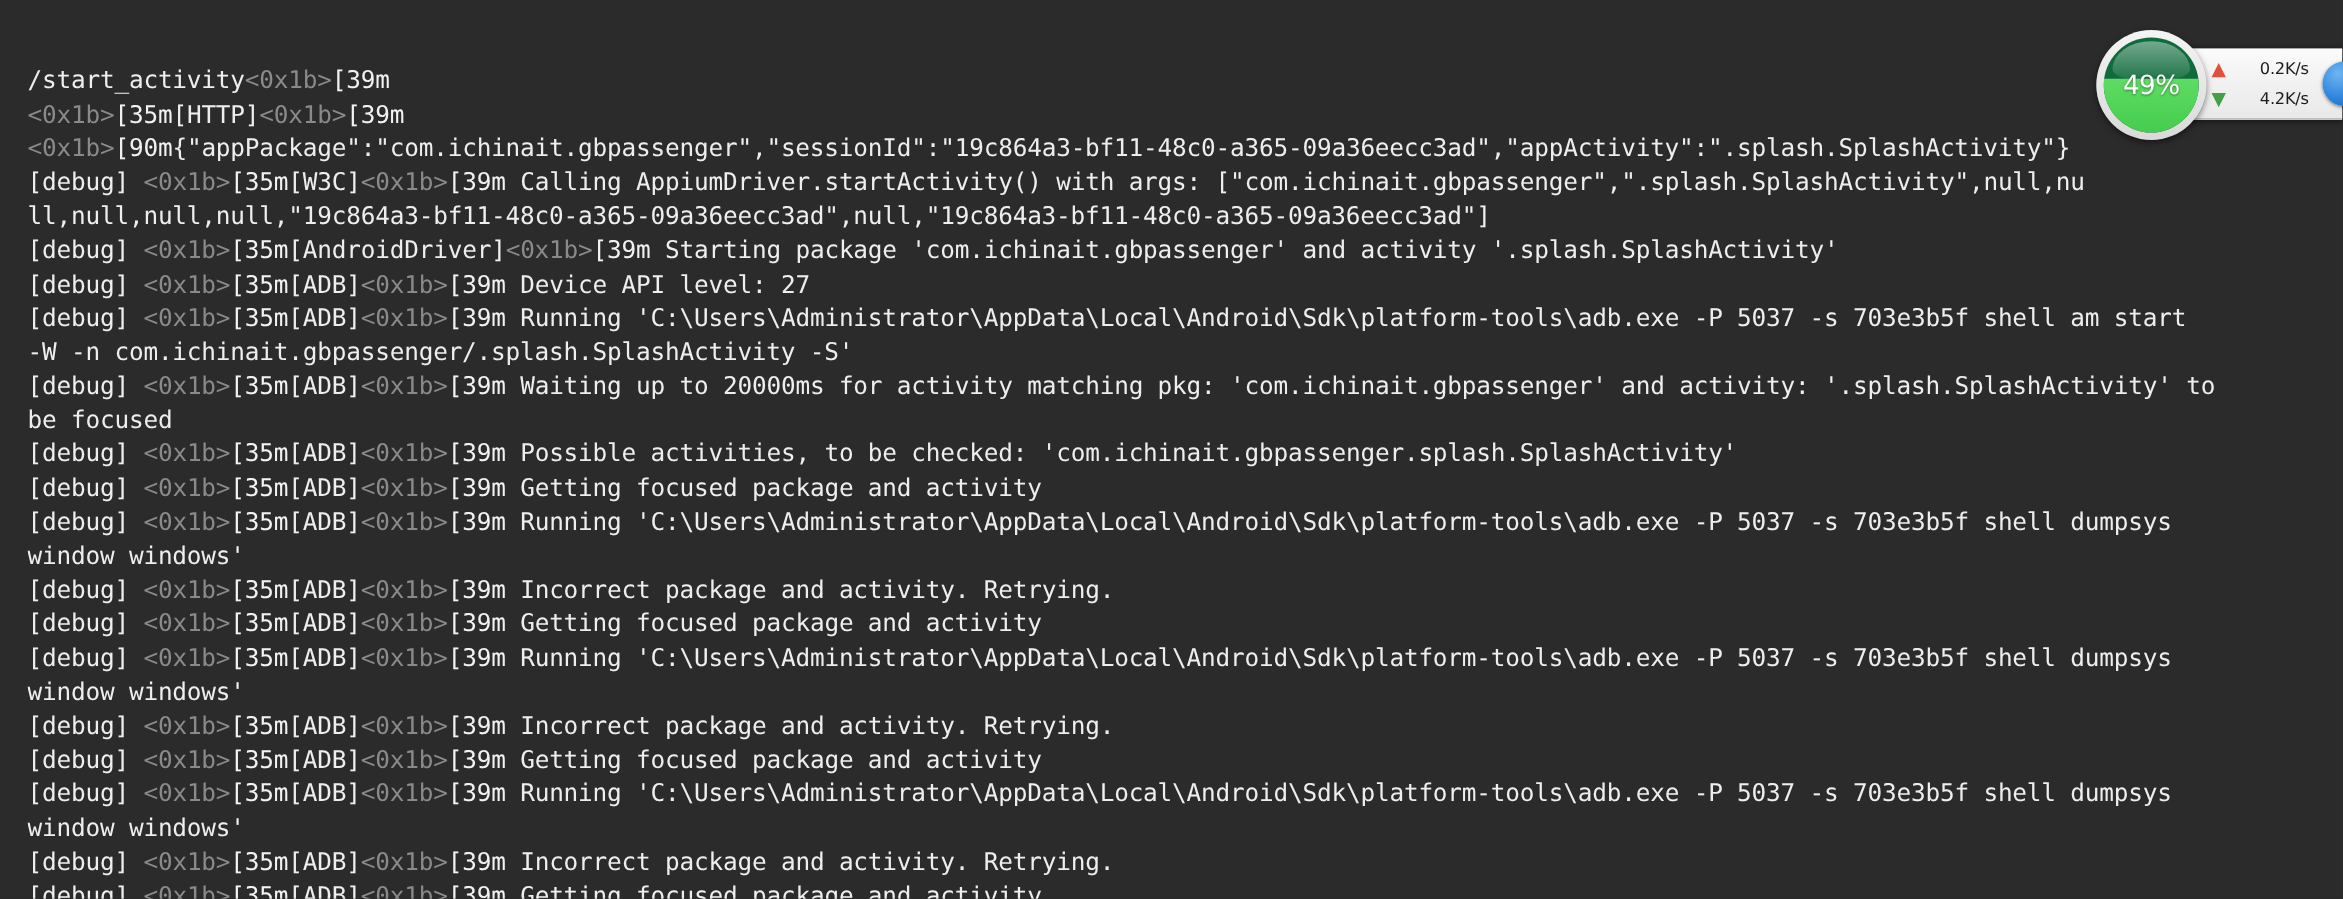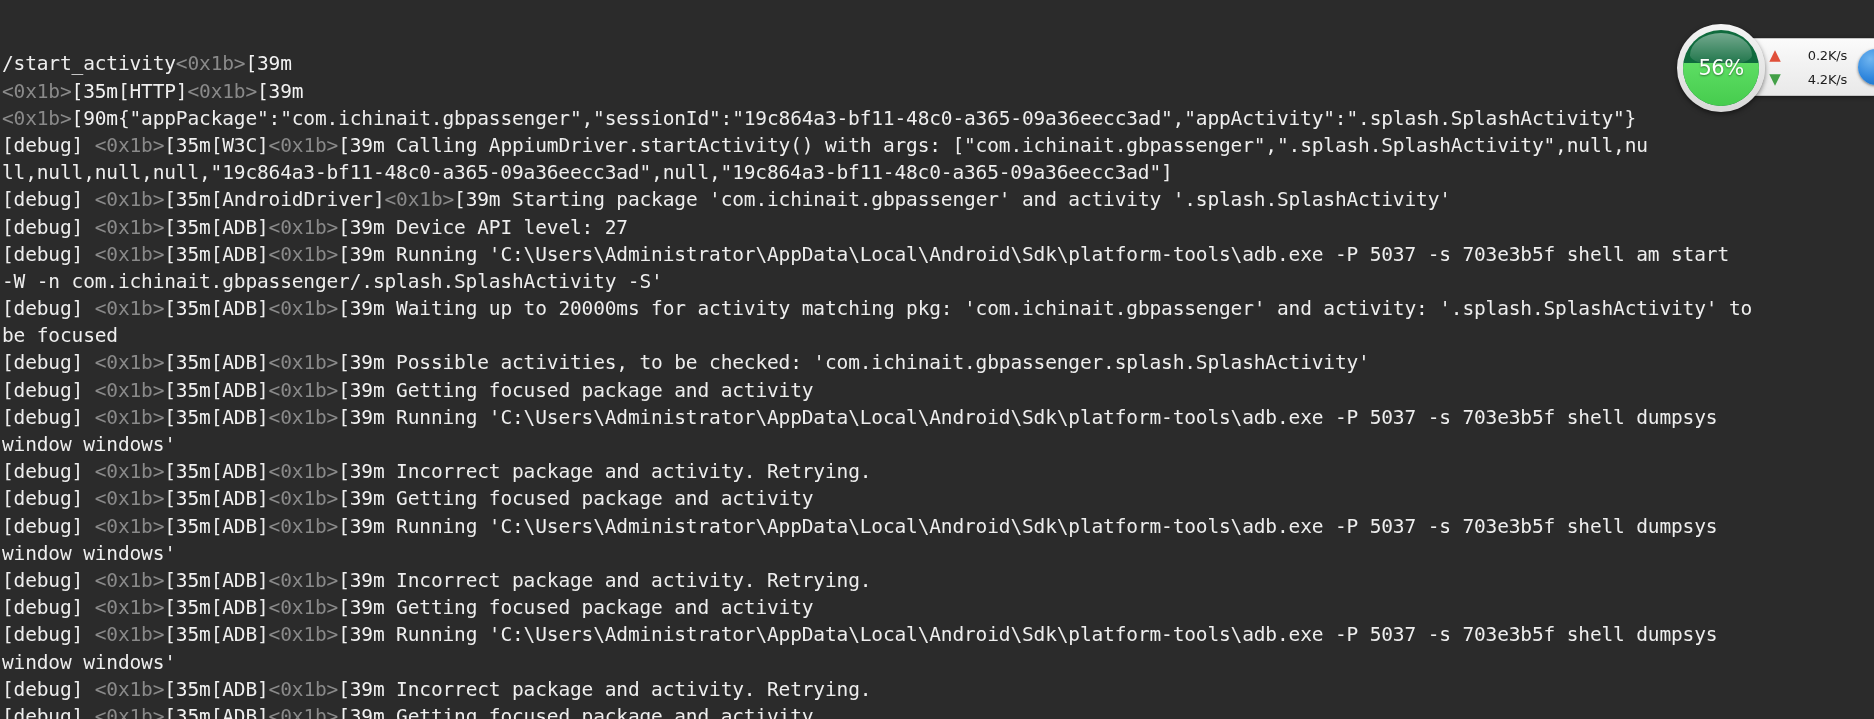--- a/index.html
+++ b/index.html
@@ -31,20 +31,21 @@
   }
   #log-lines {
     display: block;
     margin-top: -4px;
   }
   .log-line {
     display: block;
     white-space: pre;
     height: 27.2px;
     overflow: hidden;
+    margin-left: 20px;
   }
   
   .esc   { color: #8a8a8a; }
   .tag   { color: #f2f2f2; }
   .txt   { color: #eeeeee; }
 
   
   #sysmon {
     position: absolute;
     left: 1718px;
@@ -161,21 +162,21 @@
 <div id="terminal">
   <div id="log-lines"><span class="log-line"><span class="txt">/start_activity</span><span class="esc">&lt;0x1b&gt;</span><span class="tag">[39m</span></span><span class="log-line"><span class="esc">&lt;0x1b&gt;</span><span class="tag">[35m</span><span class="txt">[HTTP]</span><span class="esc">&lt;0x1b&gt;</span><span class="tag">[39m</span></span><span class="log-line"><span class="esc">&lt;0x1b&gt;</span><span class="tag">[90m</span><span class="txt">{"appPackage":"com.ichinait.gbpassenger","sessionId":"19c864a3-bf11-48c0-a365-09a36eecc3ad","appActivity":".splash.SplashActivity"}</span></span><span class="log-line"><span class="txt">[debug] </span><span class="esc">&lt;0x1b&gt;</span><span class="tag">[35m</span><span class="txt">[W3C]</span><span class="esc">&lt;0x1b&gt;</span><span class="tag">[39m</span><span class="txt"> Calling AppiumDriver.startActivity() with args: ["com.ichinait.gbpassenger",".splash.SplashActivity",null,nu</span></span><span class="log-line"><span class="txt">ll,null,null,null,"19c864a3-bf11-48c0-a365-09a36eecc3ad",null,"19c864a3-bf11-48c0-a365-09a36eecc3ad"]</span></span><span class="log-line"><span class="txt">[debug] </span><span class="esc">&lt;0x1b&gt;</span><span class="tag">[35m</span><span class="txt">[AndroidDriver]</span><span class="esc">&lt;0x1b&gt;</span><span class="tag">[39m</span><span class="txt"> Starting package 'com.ichinait.gbpassenger' and activity '.splash.SplashActivity'</span></span><span class="log-line"><span class="txt">[debug] </span><span class="esc">&lt;0x1b&gt;</span><span class="tag">[35m</span><span class="txt">[ADB]</span><span class="esc">&lt;0x1b&gt;</span><span class="tag">[39m</span><span class="txt"> Device API level: 27</span></span><span class="log-line"><span class="txt">[debug] </span><span class="esc">&lt;0x1b&gt;</span><span class="tag">[35m</span><span class="txt">[ADB]</span><span class="esc">&lt;0x1b&gt;</span><span class="tag">[39m</span><span class="txt"> Running 'C:\Users\Administrator\AppData\Local\Android\Sdk\platform-tools\adb.exe -P 5037 -s 703e3b5f shell am start</span></span><span class="log-line"><span class="txt">-W -n com.ichinait.gbpassenger/.splash.SplashActivity -S'</span></span><span class="log-line"><span class="txt">[debug] </span><span class="esc">&lt;0x1b&gt;</span><span class="tag">[35m</span><span class="txt">[ADB]</span><span class="esc">&lt;0x1b&gt;</span><span class="tag">[39m</span><span class="txt"> Waiting up to 20000ms for activity matching pkg: 'com.ichinait.gbpassenger' and activity: '.splash.SplashActivity' to</span></span><span class="log-line"><span class="txt">be focused</span></span><span class="log-line"><span class="txt">[debug] </span><span class="esc">&lt;0x1b&gt;</span><span class="tag">[35m</span><span class="txt">[ADB]</span><span class="esc">&lt;0x1b&gt;</span><span class="tag">[39m</span><span class="txt"> Possible activities, to be checked: 'com.ichinait.gbpassenger.splash.SplashActivity'</span></span><span class="log-line"><span class="txt">[debug] </span><span class="esc">&lt;0x1b&gt;</span><span class="tag">[35m</span><span class="txt">[ADB]</span><span class="esc">&lt;0x1b&gt;</span><span class="tag">[39m</span><span class="txt"> Getting focused package and activity</span></span><span class="log-line"><span class="txt">[debug] </span><span class="esc">&lt;0x1b&gt;</span><span class="tag">[35m</span><span class="txt">[ADB]</span><span class="esc">&lt;0x1b&gt;</span><span class="tag">[39m</span><span class="txt"> Running 'C:\Users\Administrator\AppData\Local\Android\Sdk\platform-tools\adb.exe -P 5037 -s 703e3b5f shell dumpsys</span></span><span class="log-line"><span class="txt">window windows'</span></span><span class="log-line"><span class="txt">[debug] </span><span class="esc">&lt;0x1b&gt;</span><span class="tag">[35m</span><span class="txt">[ADB]</span><span class="esc">&lt;0x1b&gt;</span><span class="tag">[39m</span><span class="txt"> Incorrect package and activity. Retrying.</span></span><span class="log-line"><span class="txt">[debug] </span><span class="esc">&lt;0x1b&gt;</span><span class="tag">[35m</span><span class="txt">[ADB]</span><span class="esc">&lt;0x1b&gt;</span><span class="tag">[39m</span><span class="txt"> Getting focused package and activity</span></span><span class="log-line"><span class="txt">[debug] </span><span class="esc">&lt;0x1b&gt;</span><span class="tag">[35m</span><span class="txt">[ADB]</span><span class="esc">&lt;0x1b&gt;</span><span class="tag">[39m</span><span class="txt"> Running 'C:\Users\Administrator\AppData\Local\Android\Sdk\platform-tools\adb.exe -P 5037 -s 703e3b5f shell dumpsys</span></span><span class="log-line"><span class="txt">window windows'</span></span><span class="log-line"><span class="txt">[debug] </span><span class="esc">&lt;0x1b&gt;</span><span class="tag">[35m</span><span class="txt">[ADB]</span><span class="esc">&lt;0x1b&gt;</span><span class="tag">[39m</span><span class="txt"> Incorrect package and activity. Retrying.</span></span><span class="log-line"><span class="txt">[debug] </span><span class="esc">&lt;0x1b&gt;</span><span class="tag">[35m</span><span class="txt">[ADB]</span><span class="esc">&lt;0x1b&gt;</span><span class="tag">[39m</span><span class="txt"> Getting focused package and activity</span></span><span class="log-line"><span class="txt">[debug] </span><span class="esc">&lt;0x1b&gt;</span><span class="tag">[35m</span><span class="txt">[ADB]</span><span class="esc">&lt;0x1b&gt;</span><span class="tag">[39m</span><span class="txt"> Running 'C:\Users\Administrator\AppData\Local\Android\Sdk\platform-tools\adb.exe -P 5037 -s 703e3b5f shell dumpsys</span></span><span class="log-line"><span class="txt">window windows'</span></span><span class="log-line"><span class="txt">[debug] </span><span class="esc">&lt;0x1b&gt;</span><span class="tag">[35m</span><span class="txt">[ADB]</span><span class="esc">&lt;0x1b&gt;</span><span class="tag">[39m</span><span class="txt"> Incorrect package and activity. Retrying.</span></span><span class="log-line"><span class="txt">[debug] </span><span class="esc">&lt;0x1b&gt;</span><span class="tag">[35m</span><span class="txt">[ADB]</span><span class="esc">&lt;0x1b&gt;</span><span class="tag">[39m</span><span class="txt"> Getting focused package and activity</span></span></div>
 </div>
 
 <div id="sysmon">
 
   <div id="cpu-gauge">
     <div id="cpu-gauge-inner">
       <div id="cpu-fill" style="height: 56%;"></div>
       <div id="cpu-gloss"></div>
-      <span id="cpu-label">56%</span>
+      <span id="cpu-label">49%</span>
     </div>
   </div>
 
   <div id="sysmon-rows">
     <div class="speed-row">
       <span class="arrow arrow-up">▲</span>
       <span class="speed-val">0.2K/s</span>
     </div>
     <div class="speed-row">
       <span class="arrow arrow-down">▼</span>

